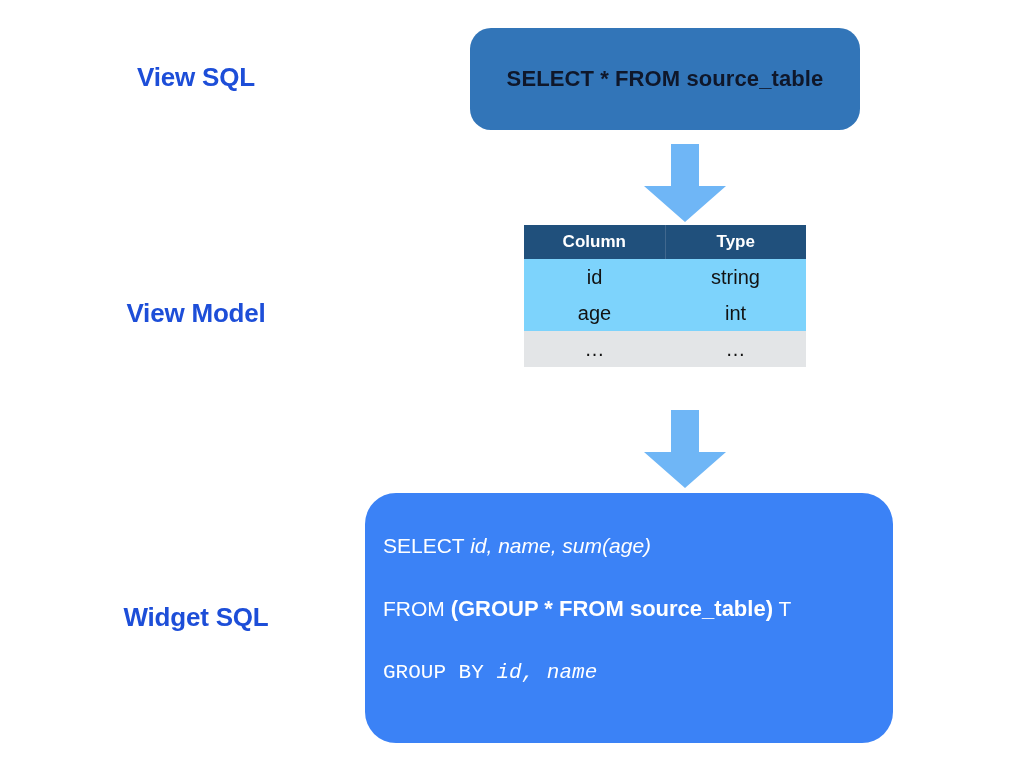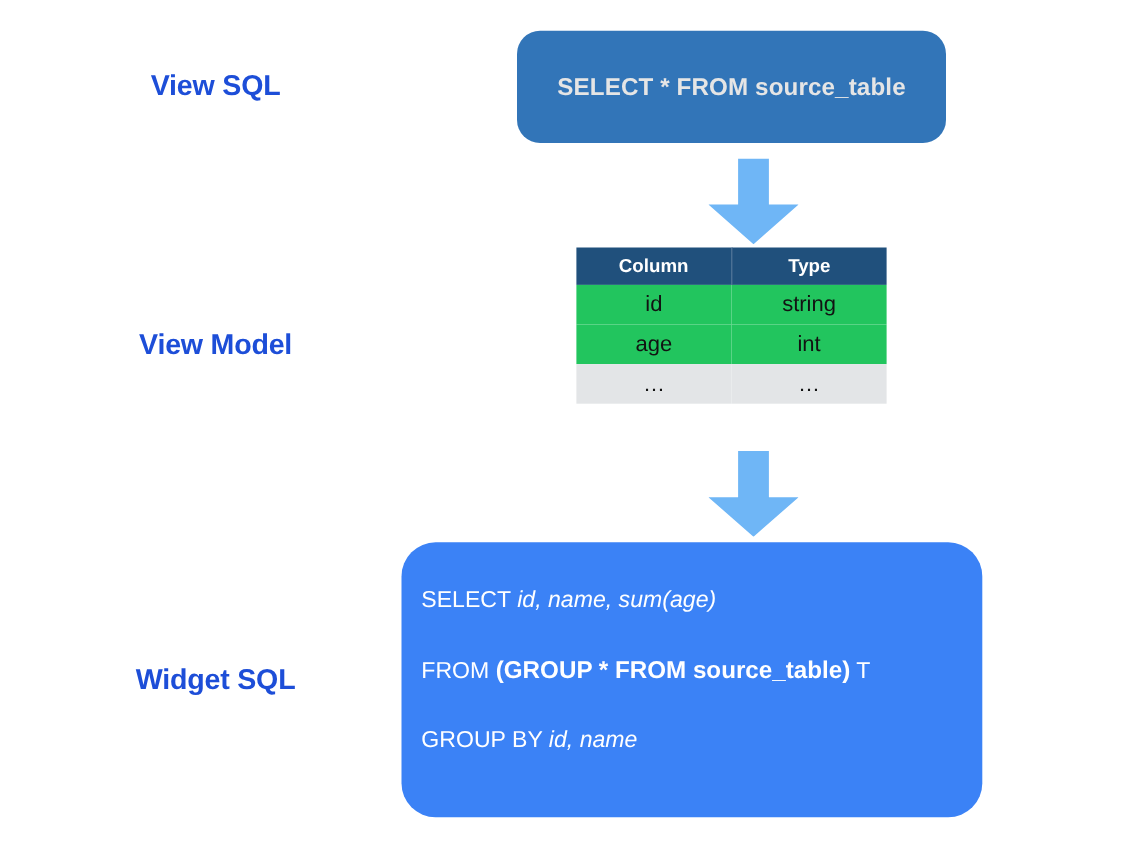--- a/index.html
+++ b/index.html
@@ -44,21 +44,21 @@
     top: 28px;
     width: 390px;
     height: 102px;
     background: #3275b8;
     border-radius: 21px;
     display: flex;
     align-items: center;
     justify-content: center;
   }
   .view-sql-box .sql-text {
-    color: #e5e5e5;
+    color: #0f172a;
     font-size: 22px;
     font-weight: bold;
     letter-spacing: 0.1px;
     white-space: nowrap;
   }
 
   
   .arrow {
     position: absolute;
     width: 82px;
@@ -88,21 +88,21 @@
     vertical-align: middle;
   }
   .model-table th.col-column { border-right: 1px solid #41688e; }
   .model-table td {
     height: 36px;
     padding: 0;
     font-size: 20px;
     color: #121212;
     text-align: center;
     vertical-align: middle;
-    background: #22c55e;
+    background: #7dd3fc;
   }
   .model-table tr.banded td { background: #e3e5e7; }
 
   
   .widget-sql-box {
     position: absolute;
     left: 365px;
     top: 493px;
     width: 528px;
     height: 250px;
@@ -112,21 +112,21 @@
     box-sizing: border-box;
   }
   .widget-sql-line {
     color: #ffffff;
     font-size: 21px;
     line-height: 1;
     margin-bottom: 42px;
     white-space: nowrap;
     padding-left: 4px;
   }
-  .widget-sql-line:last-child { margin-bottom: 0; }
+  .widget-sql-line:last-child { margin-bottom: 0; font-family: Liberation Mono, monospace; }
   .kw  { font-weight: normal; font-style: normal; }
   .idt { font-style: italic; font-weight: normal; }
   .nested { font-weight: bold; font-style: normal; font-size: 22px; }
 </style>
 </head>
 <body>
 
 <div class="stage">
 
   <div class="stage-label view-sql">View SQL</div>

